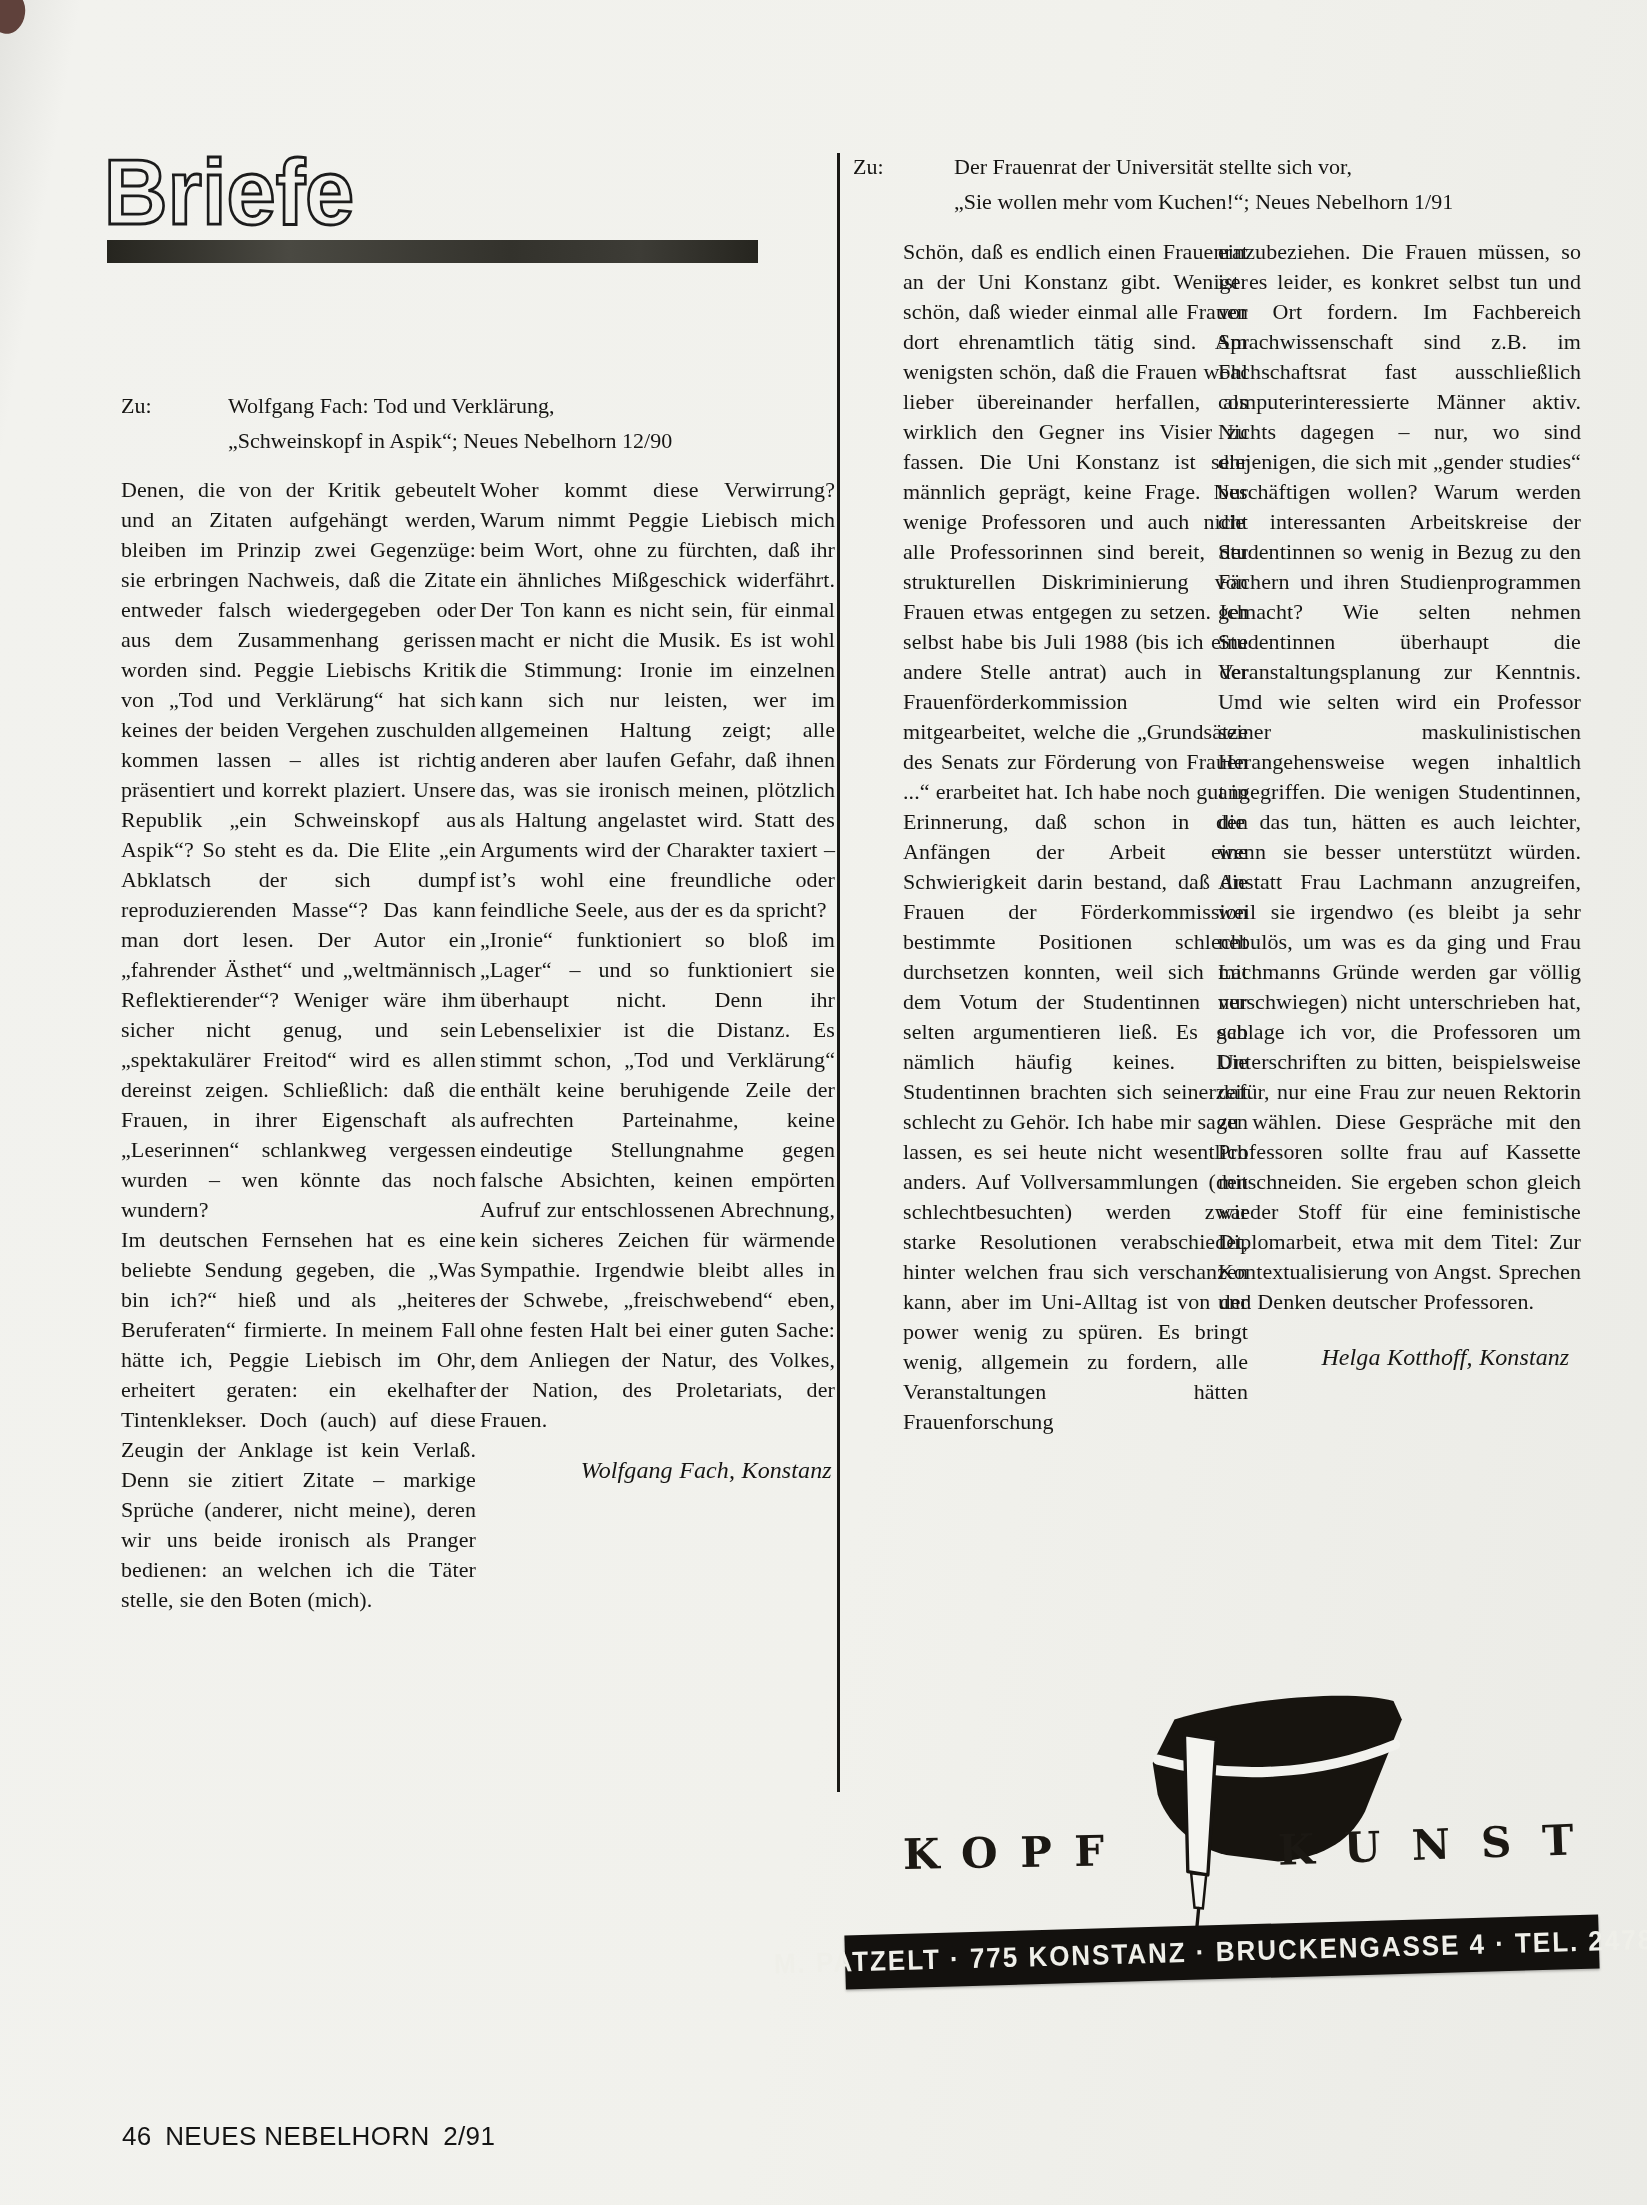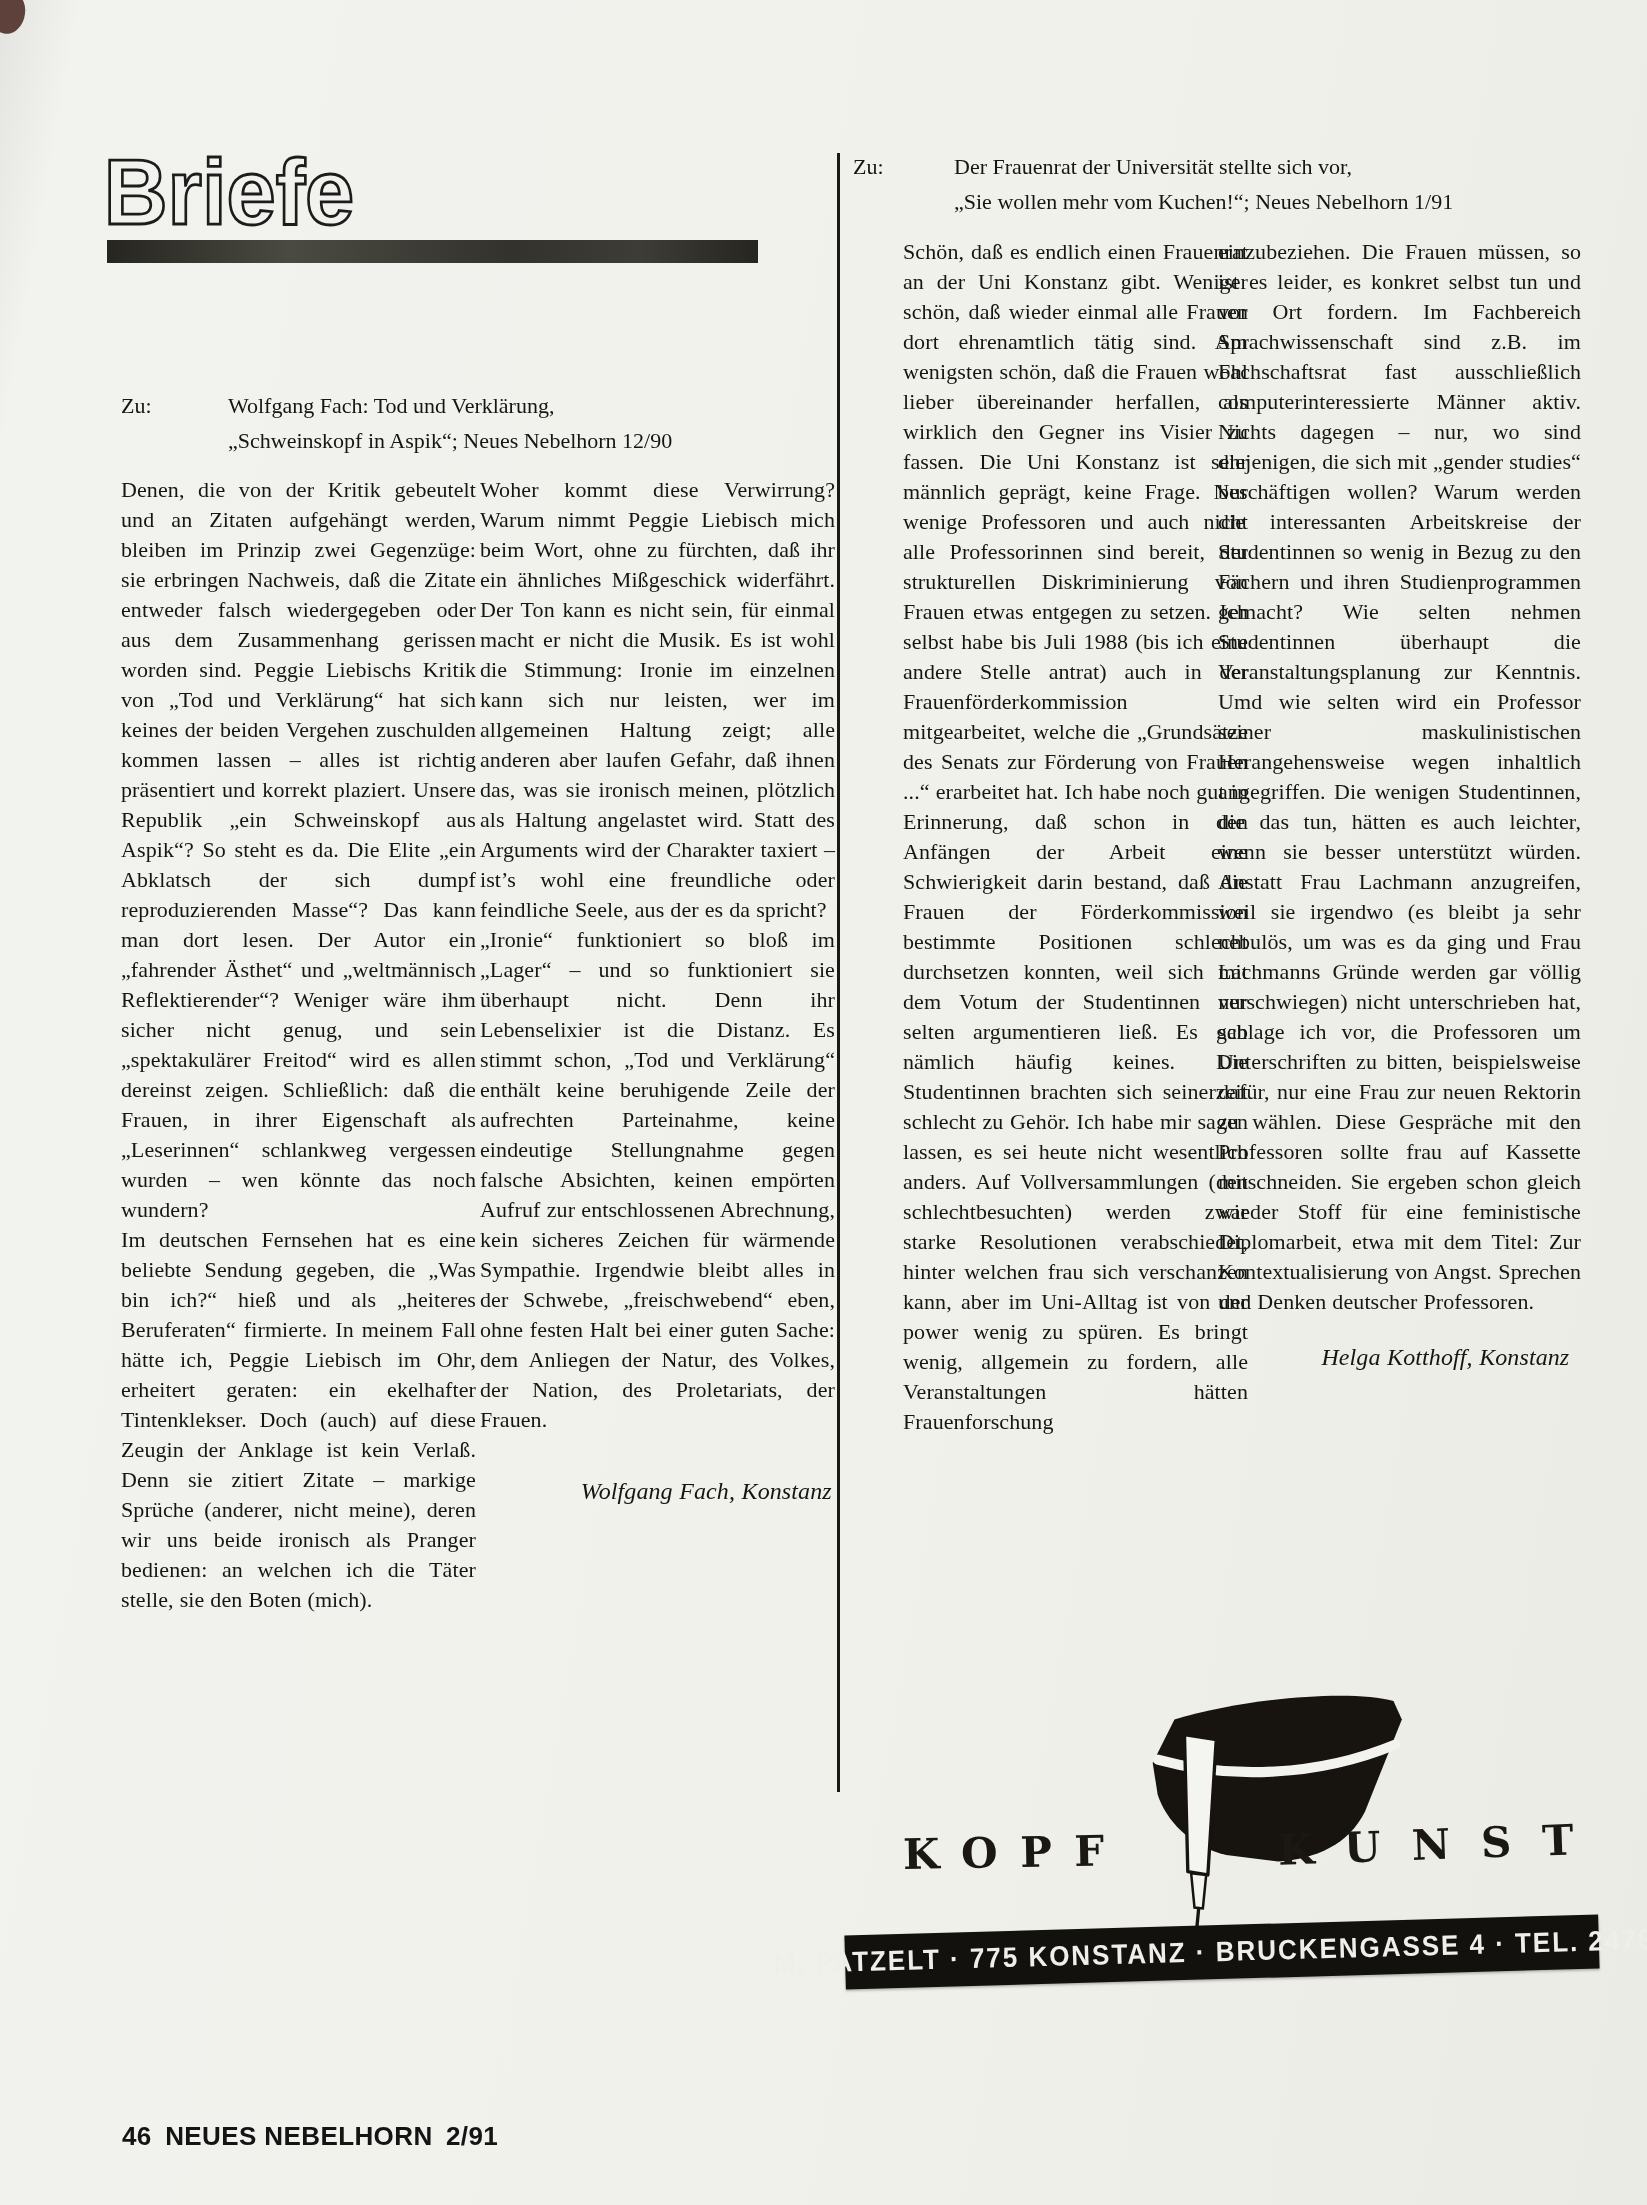--- a/index.html
+++ b/index.html
@@ -38,21 +38,21 @@
   .col{
     position:absolute;width:355px;text-align:justify;
     font-size:22px;line-height:30px;letter-spacing:0.1px;
     hyphens:auto;-webkit-hyphens:auto;word-spacing:0.4px;
   }
   .col p{margin:0;}
   .col1{left:121px;top:475px;}
   .col2{left:480px;top:475px;}
   .col3{left:903px;top:237px;width:345px;}
   .col4{left:1210px;top:237px;width:363px;margin-left:8px;}
-  .signature{font-style:italic;text-align:right;margin-top:41px;font-size:24px;padding-right:3.3px;}
+  .signature{font-style:italic;text-align:right;margin-top:20px;font-size:24px;padding-right:3.3px;}
   .col4 .signature{margin-top:25px;padding-right:11.7px;}
 
   
   .kopfkunst{position:absolute;left:885px;top:1696px;width:736px;height:318px;text-align:center;}
   .kk-word{
     position:absolute;font-family:"DejaVu Serif",serif;font-weight:bold;
     font-size:42px;color:#1b1813;white-space:nowrap;
   }
   .kk-left{left:18.4px;top:132px;letter-spacing:22.6px;transform:rotate(-1deg);}
   .kk-right{left:393px;top:124px;letter-spacing:31px;transform:rotate(-2deg);}
@@ -64,21 +64,21 @@
     box-shadow:0 1.7px 2.5px rgba(0,0,0,.25);
   }
   .advert-text{
     color:#efefe9;font-family:"Liberation Sans",sans-serif;font-weight:bold;
     font-size:28px;letter-spacing:2.1px;transform:scaleX(.93);white-space:nowrap;
   }
 
   
   .footer{
     position:absolute;left:122px;top:2121px;display:flex;gap:13.4px;
-    font-family:"Liberation Sans",sans-serif;font-weight:bold;font-size:26px;
+    font-family:"Liberation Sans",sans-serif;font-weight:normal;font-size:26px;
     color:#141414;letter-spacing:0.4px;
   }
 </style>
 </head>
 <body>
 
 <div class="page">
 
   <div class="corner-mark"></div>
 

